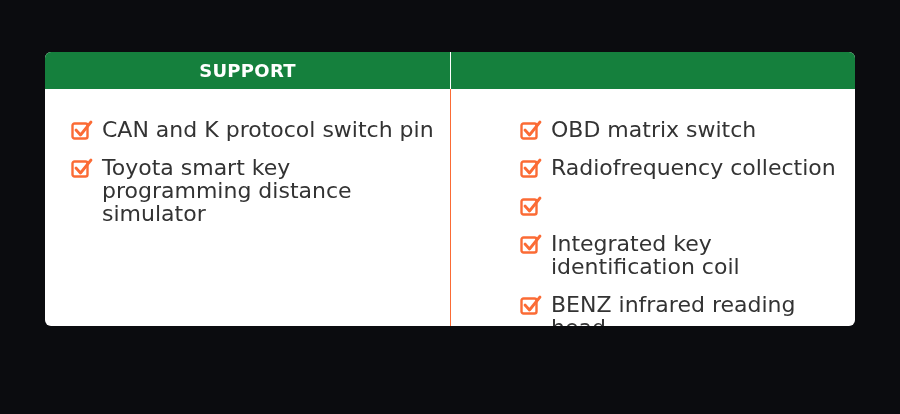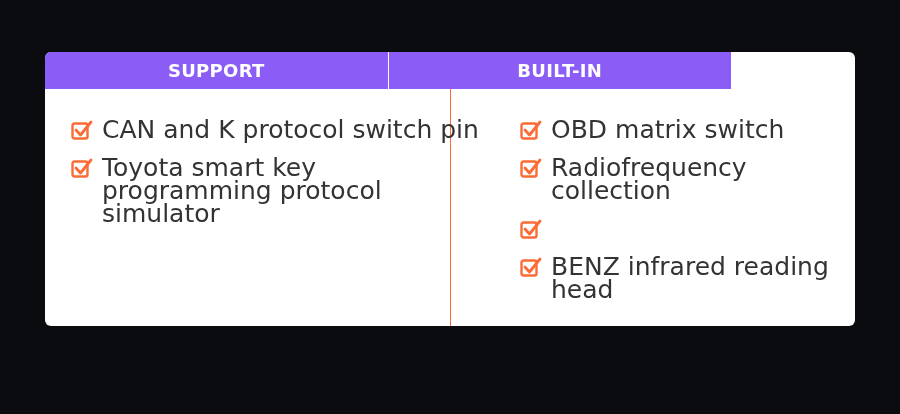--- a/index.html
+++ b/index.html
@@ -1,52 +1,51 @@
 <!DOCTYPE html>
 <html><head>
 <meta charset="utf-8">
 <style>
   html,body{margin:0;padding:0;}
   body{width:900px;height:414px;background:#0b0c0f;position:relative;overflow:hidden;font-family:"DejaVu Sans","Liberation Sans",sans-serif;}
   .card{position:absolute;left:45px;top:52px;width:810px;height:274px;background:#ffffff;border-radius:6px;overflow:hidden;}
-  .header{position:absolute;left:0;top:0;width:686px;height:37px;background:#8b5cf6;display:flex;}
+  .header{position:absolute;left:0;top:0;width:810px;height:37px;background:#15803d;display:flex;}
   .hcell{width:405px;height:37px;display:flex;align-items:center;justify-content:center;color:#fff;font-size:18px;font-weight:bold;letter-spacing:0.3px;}
   .hcell.left{border-right:1px solid #ffffff;}
   .divider{position:absolute;left:405px;top:37px;width:1px;height:237px;background:#fb6b35;}
   .col{position:absolute;top:66px;}
   .col.left{left:26px;}
   .col.right{left:436px;}
-  .item{display:flex;align-items:flex-start;color:#333333;font-size:25px;line-height:23px;margin-bottom:15px;}
+  .item{display:flex;align-items:flex-start;color:#333333;font-size:22px;line-height:23px;margin-bottom:15px;}
   .item .ck{width:22px;height:22px;margin-right:9px;flex:none;margin-top:1px;}
   .col.right .item{margin-bottom:15px;padding-left:39px;}
 </style>
 </head>
 <body>
 
 <div class="card">
   <div class="header">
     <div class="hcell left">SUPPORT</div>
-    <div class="hcell">BUILT-IN</div>
   </div>
   <div class="divider"></div>
 
   <div class="col left">
     <div class="item">
       <svg class="ck" viewBox="0 0 22 22">
           <rect x="1.5" y="4.5" width="15" height="15" rx="2" fill="none" stroke="#fb6b35" stroke-width="2.4"></rect>
           <path d="M5 11 L9.5 16 L20 3" fill="none" stroke="#fb6b35" stroke-width="2.8" stroke-linecap="round" stroke-linejoin="round"></path>
         </svg>
       <span>CAN and K protocol switch pin</span>
     </div>
     <div class="item" style="width:340px;">
       <svg class="ck" viewBox="0 0 22 22">
           <rect x="1.5" y="4.5" width="15" height="15" rx="2" fill="none" stroke="#fb6b35" stroke-width="2.4"></rect>
           <path d="M5 11 L9.5 16 L20 3" fill="none" stroke="#fb6b35" stroke-width="2.8" stroke-linecap="round" stroke-linejoin="round"></path>
         </svg>
-      <span>Toyota smart key programming protocol simulator</span>
+      <span>Toyota smart key programming distance simulator</span>
     </div>
   </div>
 
   <div class="col right">
     <div class="item">
       <svg class="ck" viewBox="0 0 22 22">
           <rect x="1.5" y="4.5" width="15" height="15" rx="2" fill="none" stroke="#fb6b35" stroke-width="2.4"></rect>
           <path d="M5 11 L9.5 16 L20 3" fill="none" stroke="#fb6b35" stroke-width="2.8" stroke-linecap="round" stroke-linejoin="round"></path>
         </svg>
       <span>OBD matrix switch</span>
@@ -62,16 +61,23 @@
       <svg class="ck" viewBox="0 0 22 22">
           <rect x="1.5" y="4.5" width="15" height="15" rx="2" fill="none" stroke="#fb6b35" stroke-width="2.4"></rect>
           <path d="M5 11 L9.5 16 L20 3" fill="none" stroke="#fb6b35" stroke-width="2.8" stroke-linecap="round" stroke-linejoin="round"></path>
         </svg>
     </div>
     <div class="item">
       <svg class="ck" viewBox="0 0 22 22">
           <rect x="1.5" y="4.5" width="15" height="15" rx="2" fill="none" stroke="#fb6b35" stroke-width="2.4"></rect>
           <path d="M5 11 L9.5 16 L20 3" fill="none" stroke="#fb6b35" stroke-width="2.8" stroke-linecap="round" stroke-linejoin="round"></path>
         </svg>
+      <span>Integrated key identification coil</span>
+    </div>
+    <div class="item">
+      <svg class="ck" viewBox="0 0 22 22">
+          <rect x="1.5" y="4.5" width="15" height="15" rx="2" fill="none" stroke="#fb6b35" stroke-width="2.4"></rect>
+          <path d="M5 11 L9.5 16 L20 3" fill="none" stroke="#fb6b35" stroke-width="2.8" stroke-linecap="round" stroke-linejoin="round"></path>
+        </svg>
       <span>BENZ infrared reading head</span>
     </div>
   </div>
 </div>
 
 </body></html>

